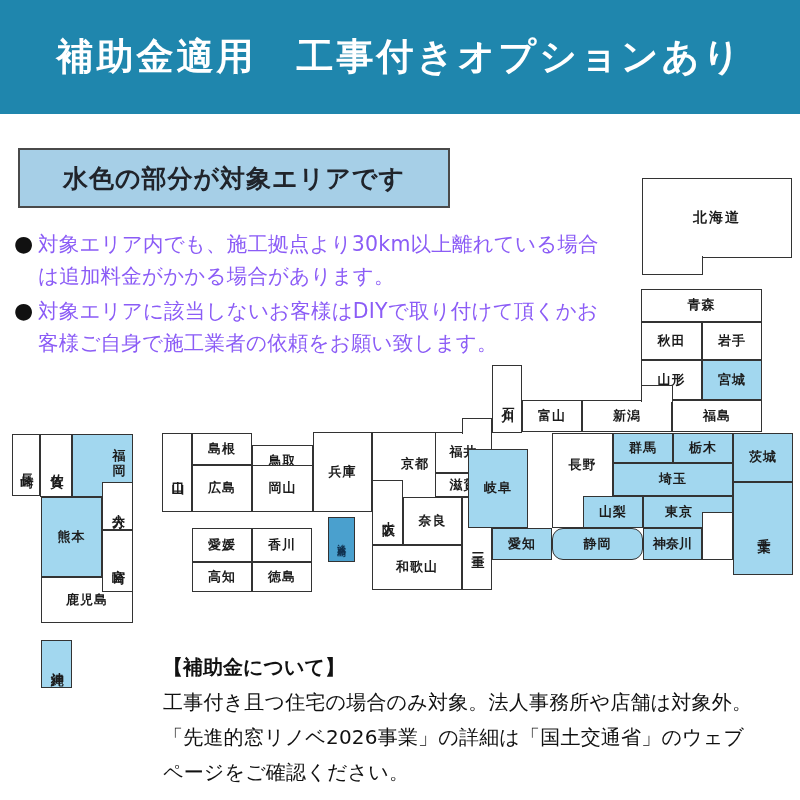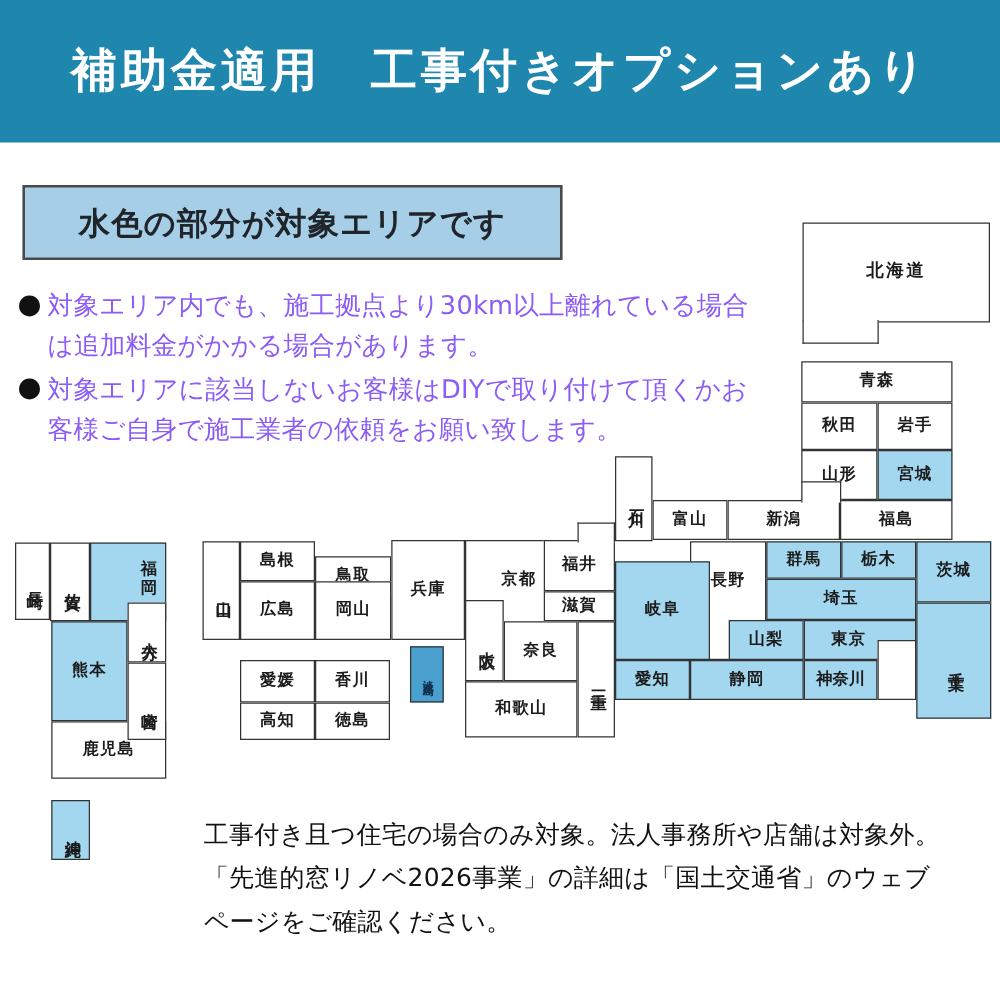--- a/index.html
+++ b/index.html
@@ -94,31 +94,31 @@
     <div class="pref" style="left:403px;top:497px;width:59px;height:48px;">奈良</div>
     <div class="pref" style="left:435px;top:432px;width:57px;height:41px;">福井</div>
     <div class="shape no-bottom" style="left:462px;top:418px;width:30px;height:16px;"></div>
     <div class="pref" style="left:435px;top:473px;width:57px;height:24px;">滋賀</div>
     <div class="pref" style="left:313px;top:432px;width:59px;height:80px;">兵庫</div>
     <div class="pref" style="left:372px;top:545px;width:90px;height:45px;">和歌山</div>
     <div class="pref v" style="left:462px;top:497px;width:30px;height:93px;">三重</div>
     <div class="pref dark v" style="left:328px;top:517px;width:27px;height:45px;">淡路島</div>
 
     <div class="pref lab-top" style="left:552px;top:433px;width:61px;height:95px;">長野</div>
-    <div class="pref blue" style="left:492px;top:449px;width:76px;height:79px;">岐阜</div>
+    <div class="pref blue" style="left:468px;top:449px;width:60px;height:79px;">岐阜</div>
     <div class="pref blue" style="left:613px;top:433px;width:60px;height:30px;">群馬</div>
     <div class="pref blue" style="left:673px;top:433px;width:60px;height:30px;">栃木</div>
     <div class="pref blue" style="left:733px;top:433px;width:60px;height:49px;">茨城</div>
     <div class="pref blue" style="left:613px;top:463px;width:120px;height:33px;">埼玉</div>
     <div class="pref blue" style="left:583px;top:496px;width:60px;height:32px;">山梨</div>
     <div class="pref blue" style="left:643px;top:496px;width:90px;height:32px;padding-right:18px;">東京</div>
     <div class="shape" style="left:702px;top:512px;width:31px;height:48px;"></div>
     <div class="pref blue" style="left:643px;top:528px;width:59px;height:32px;letter-spacing:0;">神奈川</div>
     <div class="pref blue v" style="left:733px;top:482px;width:60px;height:93px;">千葉</div>
-    <div class="pref blue" style="left:552px;top:528px;width:91px;height:32px;">静岡</div>
+    <div class="pref blue" style="left:552px;top:528px;width:91px;height:32px;border-radius:11px;">静岡</div>
     <div class="pref blue" style="left:492px;top:528px;width:60px;height:32px;">愛知</div>
 
     <div class="pref v" style="left:162px;top:433px;width:30px;height:79px;">山口</div>
     <div class="pref" style="left:192px;top:433px;width:60px;height:32px;">島根</div>
     <div class="pref" style="left:252px;top:433px;width:61px;height:32px;margin-top:12px;">鳥取</div>
     <div class="pref" style="left:192px;top:465px;width:60px;height:47px;">広島</div>
     <div class="pref" style="left:252px;top:465px;width:61px;height:47px;">岡山</div>
 
     <div class="pref" style="left:192px;top:528px;width:60px;height:34px;">愛媛</div>
     <div class="pref" style="left:252px;top:528px;width:60px;height:34px;">香川</div>
@@ -129,18 +129,19 @@
     <div class="pref v" style="left:40px;top:434px;width:32px;height:63px;">佐賀</div>
     <div class="pref blue" style="left:72px;top:434px;width:61px;height:63px;align-items:flex-start;padding-top:14px;padding-left:34px;">福岡</div>
     <div class="pref v" style="left:102px;top:482px;width:31px;height:48px;">大分</div>
     <div class="pref blue" style="left:41px;top:497px;width:61px;height:80px;">熊本</div>
     <div class="pref" style="left:41px;top:577px;width:92px;height:46px;">鹿児島</div>
     <div class="pref v" style="left:102px;top:530px;width:31px;height:62px;">宮崎</div>
     <div class="pref blue v" style="left:41px;top:640px;width:31px;height:48px;">沖縄</div>
   </div>
 
   <div class="footer">
+    <div class="fh">【補助金について】</div>
     <div class="fl">工事付き且つ住宅の場合のみ対象。法人事務所や店舗は対象外。</div>
     <div class="fl">「先進的窓リノベ2026事業」の詳細は「国土交通省」のウェブ</div>
     <div class="fl">ページをご確認ください。</div>
   </div>
 
 </div>
 
 </body></html>

